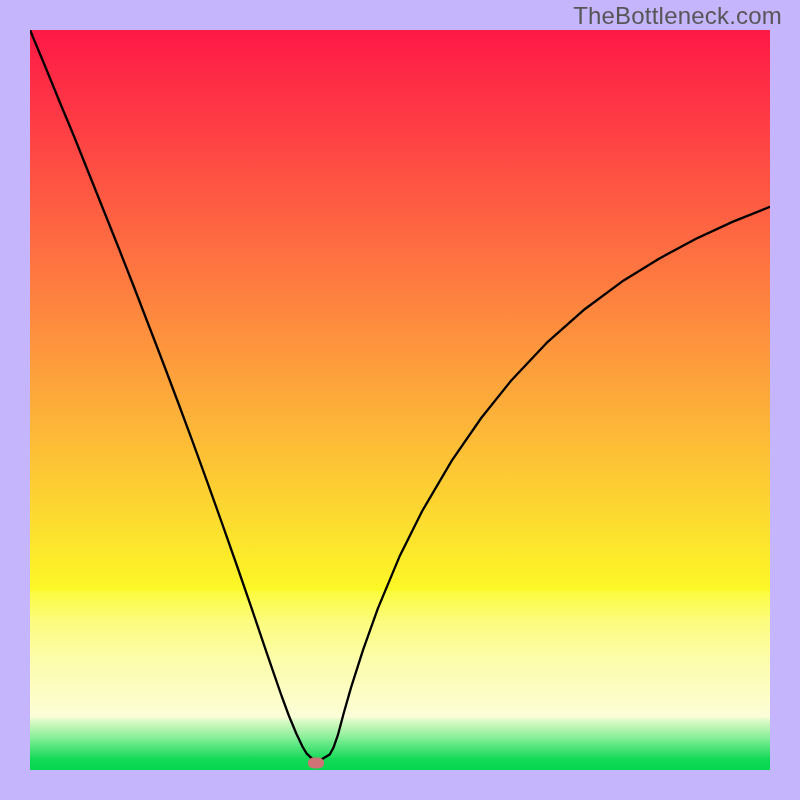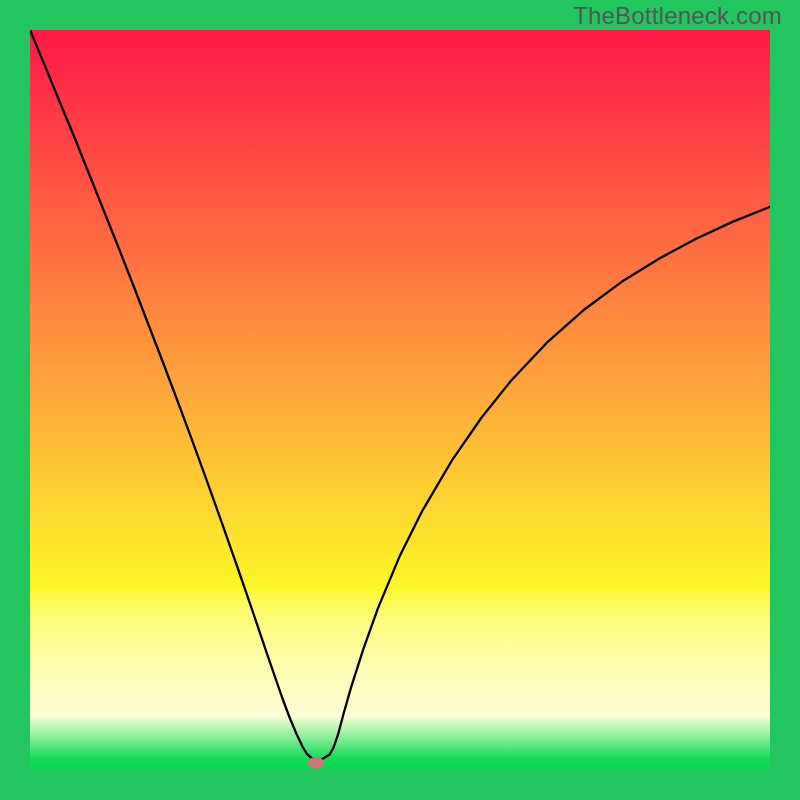--- a/index.html
+++ b/index.html
@@ -1,21 +1,21 @@
 <!DOCTYPE html>
 <html><head>
 <meta charset="utf-8">
 <style>
   * { margin: 0; padding: 0; box-sizing: border-box; }
   html, body { width: 800px; height: 800px; overflow: hidden; background: #000; }
   .frame {
     position: relative;
     width: 800px;
     height: 800px;
-    background: #22c55e;
+    background: #c4b5fd;
   }
   .watermark {
     position: absolute;
     top: 2px;
     right: 18px;
     font-family: Arial, Helvetica, sans-serif;
     font-size: 24px;
     font-weight: 500;
     color: #565656;
     letter-spacing: 0.2px;

